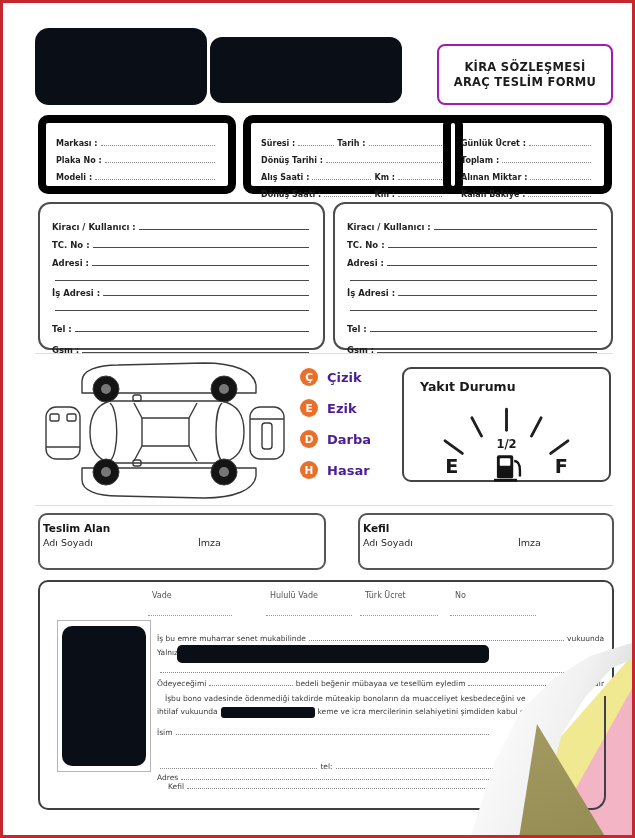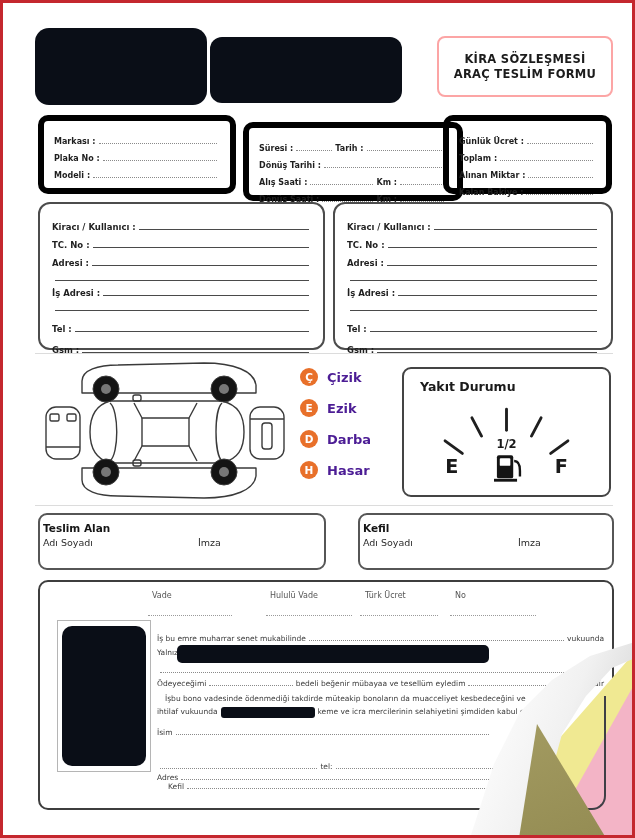--- a/index.html
+++ b/index.html
@@ -6,27 +6,27 @@
   .page{position:relative;width:635px;height:838px;background:#ffffff;overflow:hidden;
         font-family:"DejaVu Sans","Liberation Sans",sans-serif;color:#222;}
   .abs{position:absolute;}
   
   .frame{position:absolute;inset:0;border:3px solid #c4272e;pointer-events:none;z-index:60;}
   
   .redact{background:#0a0e17;}
   
   .logo1{left:35px;top:28px;width:172px;height:77px;border-radius:14px;}
   .logo2{left:210px;top:37px;width:192px;height:66px;border-radius:12px;}
-  .titlebox{left:437px;top:36px;width:172px;height:57px;border:2px solid #fca5a5;border-radius:8px;
+  .titlebox{left:437px;top:44px;width:172px;height:57px;border:2px solid #a21caf;border-radius:8px;
             display:flex;flex-direction:column;align-items:center;justify-content:center;}
   .titlebox .t{font-size:11.5px;font-weight:bold;letter-spacing:.3px;color:#1c1c1c;line-height:1.3;}
   
-  .ibox{border:6px solid #000000;border-radius:10px;padding:9px 10px 6px 10px;box-sizing:border-box;}
+  .ibox{border:8px solid #000000;border-radius:10px;padding:9px 10px 6px 10px;box-sizing:border-box;}
   .veh{left:38px;top:115px;width:198px;height:79px;}
-  .ren{left:243px;top:122px;width:220px;height:79px;}
+  .ren{left:243px;top:115px;width:220px;height:79px;}
   .pay{left:443px;top:115px;width:169px;height:79px;}
   .row{display:flex;align-items:flex-end;}
   .ibox .row{height:16px;margin-bottom:1px;}
   .lbl{font-size:8px;font-weight:bold;color:#1f1f1f;white-space:nowrap;}
   .dots{flex:1;border-bottom:1px dotted #8a8a8a;margin:0 3px 2px 3px;height:1px;}
   .dots.fix36{flex:0 0 36px;} .dots.fix44{flex:0 0 44px;}
   .sline{flex:1;border-bottom:1px solid #4a4a4a;margin:0 2px 2px 3px;height:1px;}
   
   .rbox{border:2px solid #4c4c4c;border-radius:12px;padding:10px 12px;box-sizing:border-box;}
   .renter0{left:38px;top:202px;width:287px;height:148px;}
@@ -37,21 +37,21 @@
   .rbox .row.tall{height:21px;}
   
   .hair{left:35px;width:578px;height:1px;background:#dcdcdc;}
   
   .legend{left:300px;top:368px;width:98px;}
   .litem{display:flex;align-items:center;margin-bottom:13px;}
   .badge{width:18px;height:18px;border-radius:50%;background:#e8702a;color:#fff;font-size:10.5px;
          font-weight:bold;display:flex;align-items:center;justify-content:center;margin-right:9px;}
   .ltext{font-size:13px;font-weight:bold;color:#4c1d95;}
   
-  .fuelbox{left:402px;top:367px;width:209px;height:130px;border:2px solid #444;border-radius:9px;
+  .fuelbox{left:402px;top:367px;width:209px;height:115px;border:2px solid #444;border-radius:9px;
            box-sizing:border-box;padding:8px 0 0 0;}
   .fueltitle{font-size:12.5px;font-weight:bold;color:#1b1b1b;margin:2px 0 0 16px;}
   
   .sigbox{border:2px solid #565656;border-radius:9px;box-sizing:border-box;padding:7px 3px;}
   .teslim{left:38px;top:513px;width:288px;height:57px;}
   .kefilbox{left:358px;top:513px;width:256px;height:57px;}
   .sigtitle{font-size:10.5px;font-weight:bold;color:#161616;}
   .sigrow{display:flex;margin-top:3px;font-size:9.5px;color:#2b2b2b;}
   .sigrow .imza{margin-left:105px;}
   

